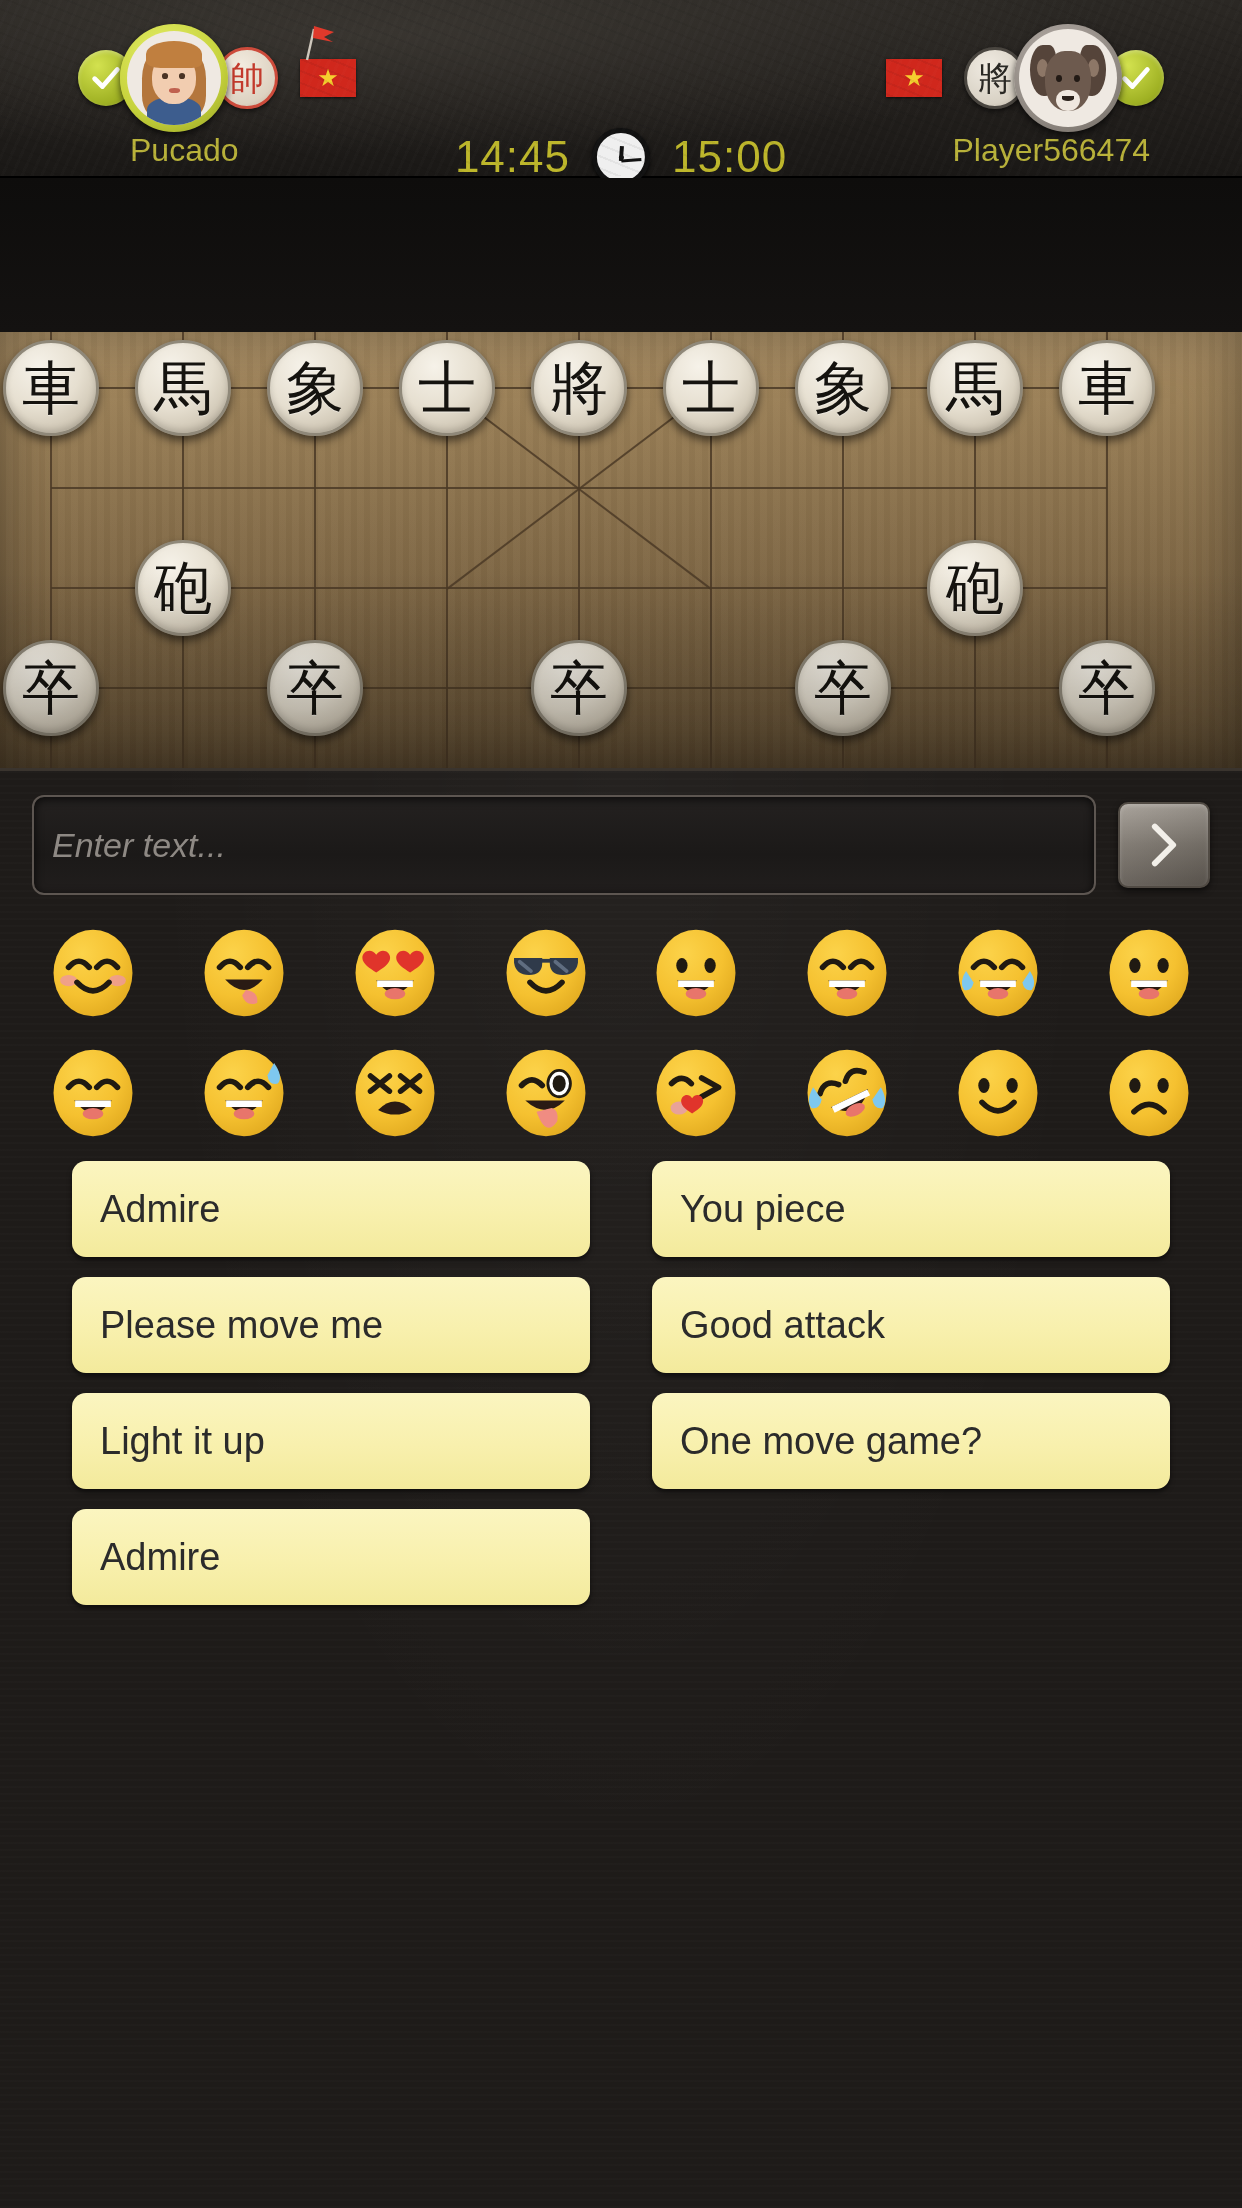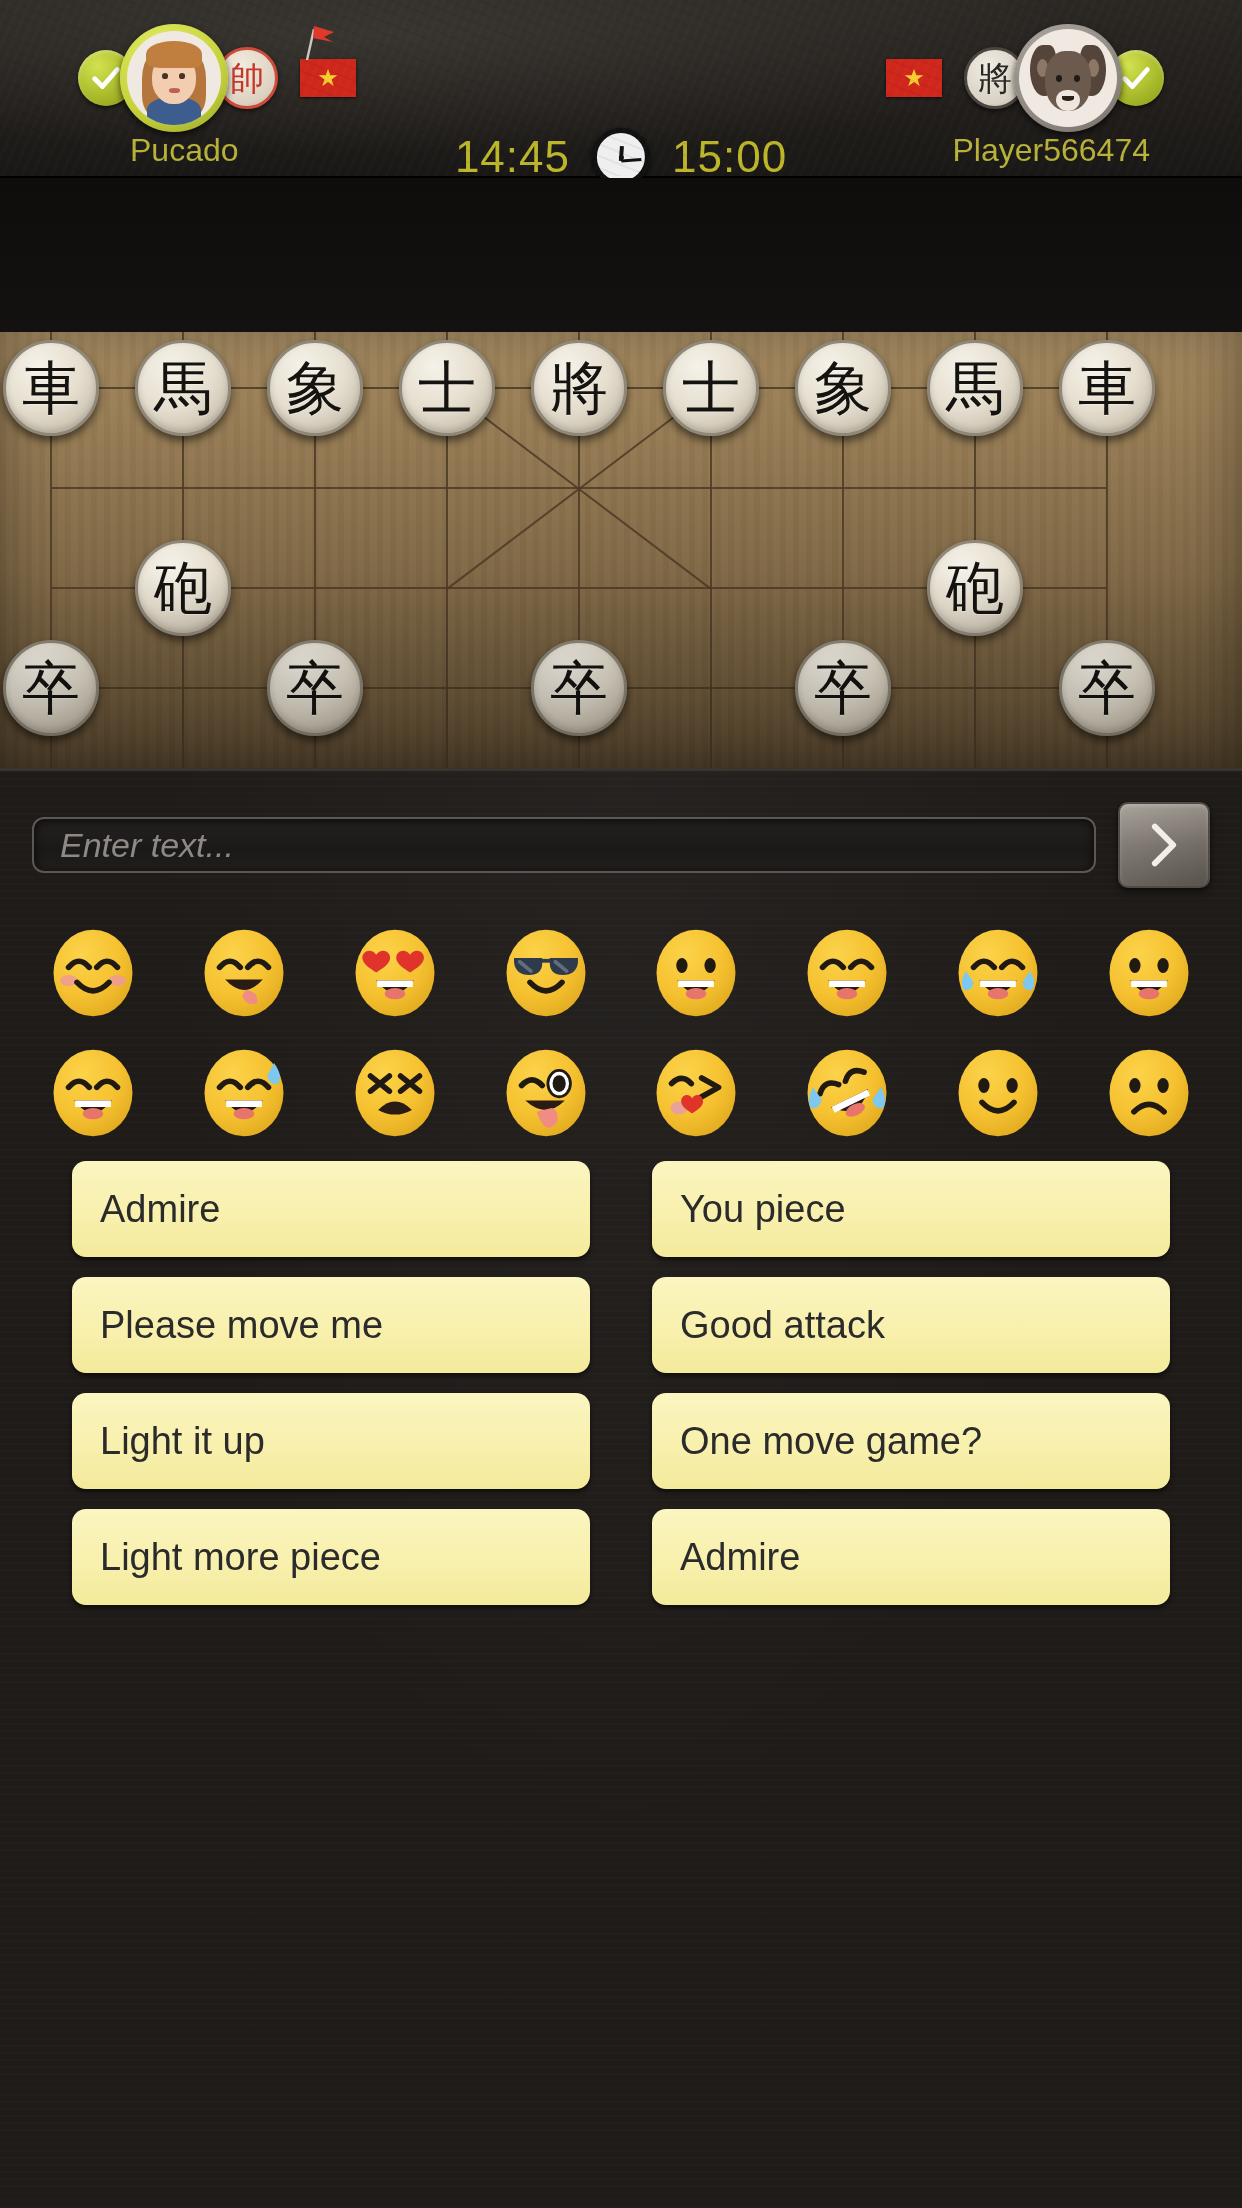--- a/index.html
+++ b/index.html
@@ -263,26 +263,26 @@
   .input-row {
     position: absolute;
     top: 28px; left: 0;
     width: 1242px; height: 92px;
     display: flex; align-items: center;
     padding: 0 32px;
     gap: 22px;
   }
   .text-input {
     flex: 1;
-    height: 56px;
+    height: 100px;
     border-radius: 12px;
     background: linear-gradient(180deg, #242120, #1b1918 60%, #211e1d);
     border: 2px solid #5d5651;
     display: flex; align-items: center;
-    padding: 0 26px;
+    padding: 0 18px;
     box-shadow: inset 0 2px 10px rgba(0,0,0,.75);
     overflow: hidden;
   }
   .placeholder {
     color: #8e8984;
     font-size: 34px;
     font-style: italic;
   }
   .send-btn {
     width: 92px; height: 86px;
@@ -745,18 +745,17 @@
         </div>
       </div>
 
     <div class="phrases" id="phrases">
         <div class="phrase-btn">Admire</div>
         <div class="phrase-btn">You piece</div>
         <div class="phrase-btn">Please move me</div>
         <div class="phrase-btn">Good attack</div>
         <div class="phrase-btn">Light it up</div>
         <div class="phrase-btn">One move game?</div>
-        <div class="phrase-btn">Light more piece</div>
         <div class="phrase-btn">Admire</div>
       </div>
   </div>
 
 </div>
 
 </body></html>

